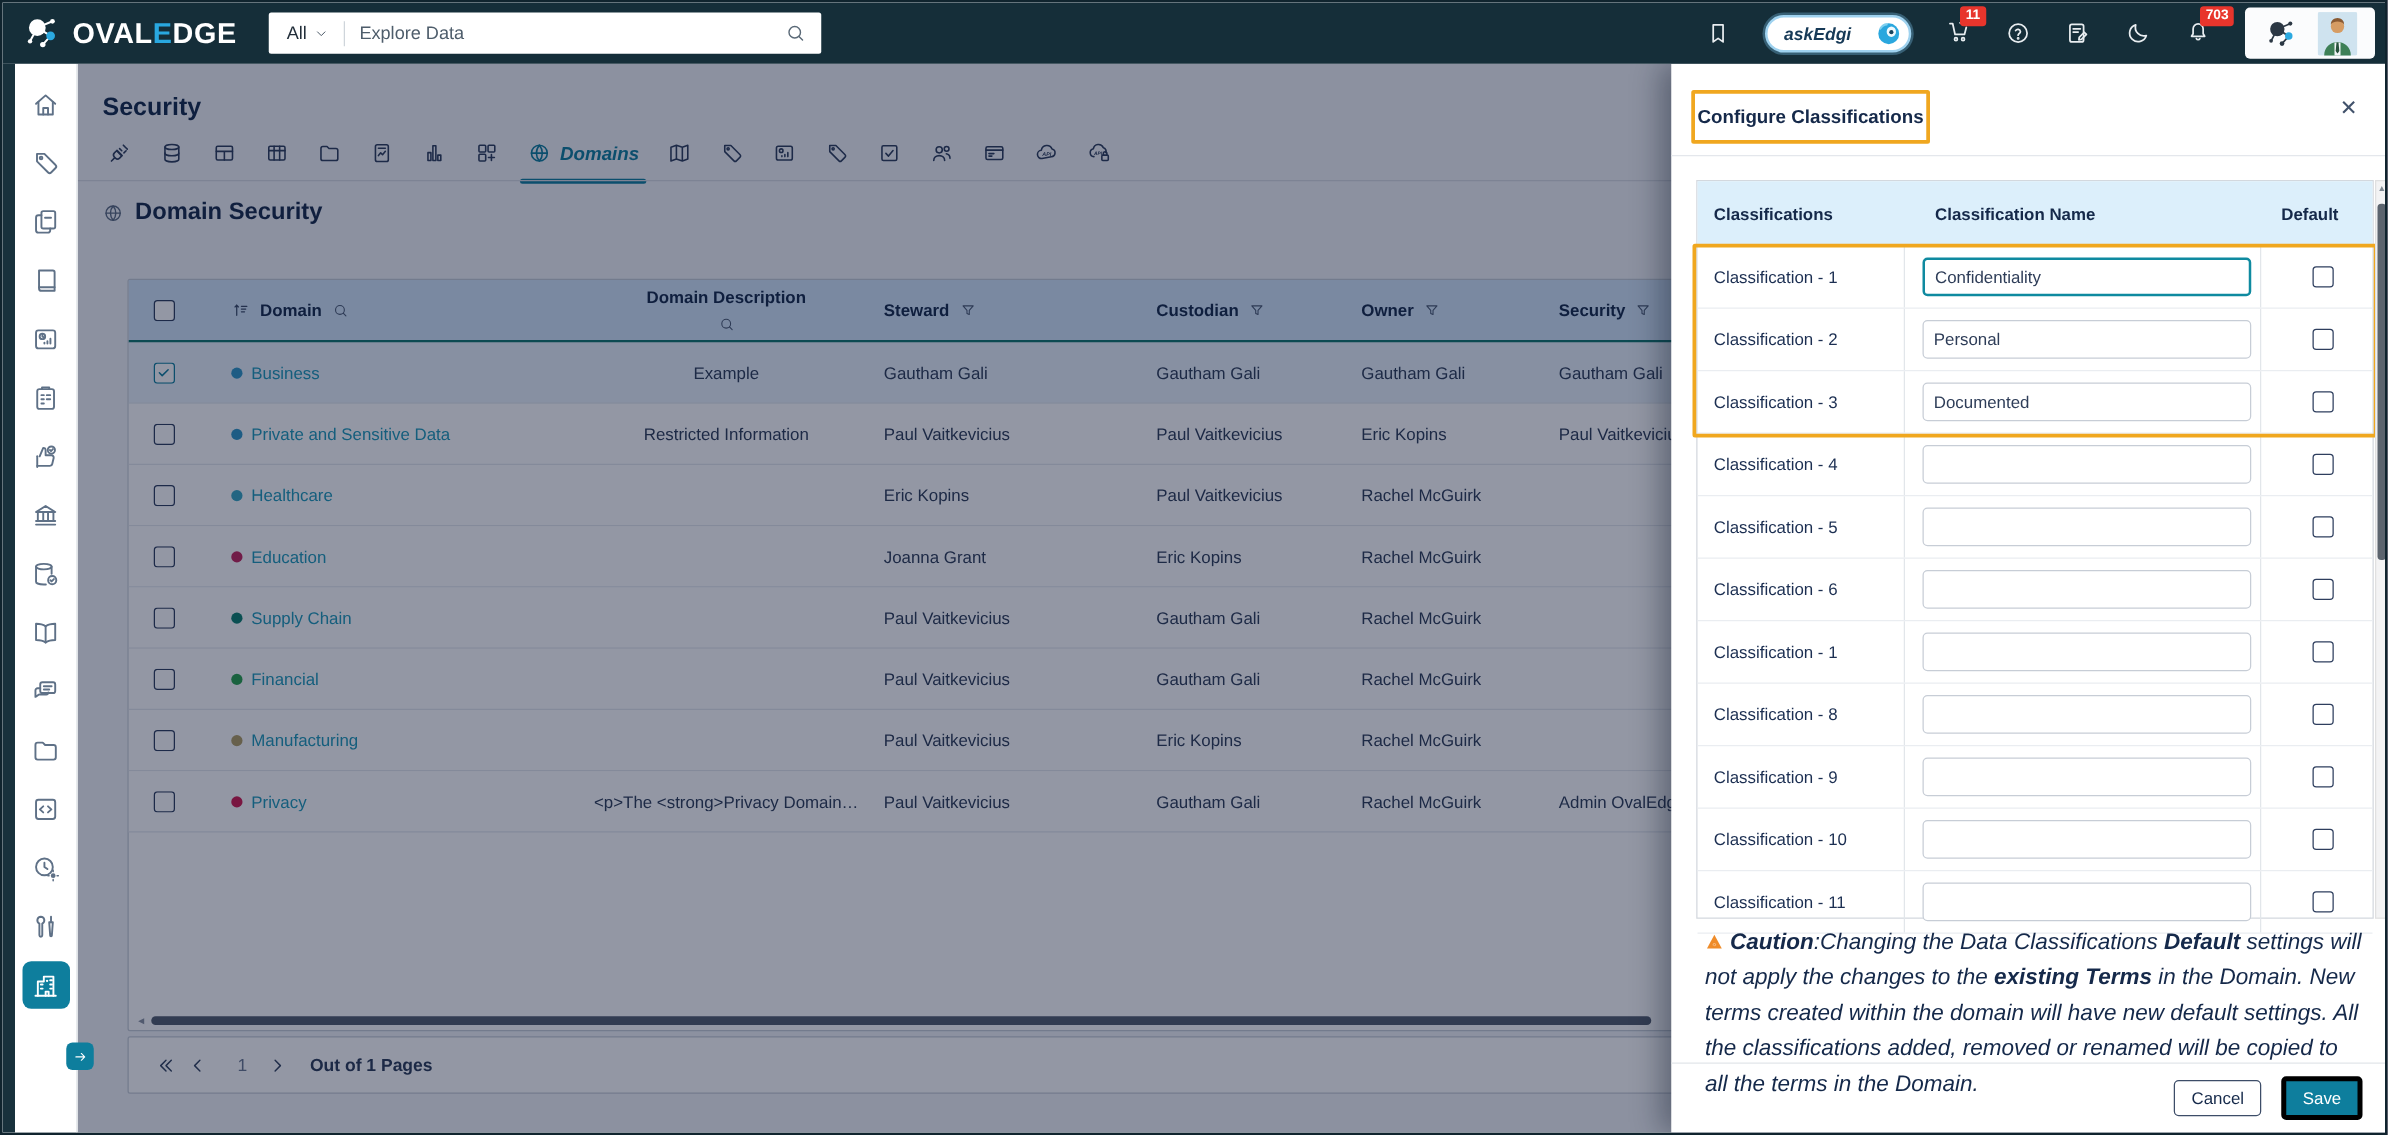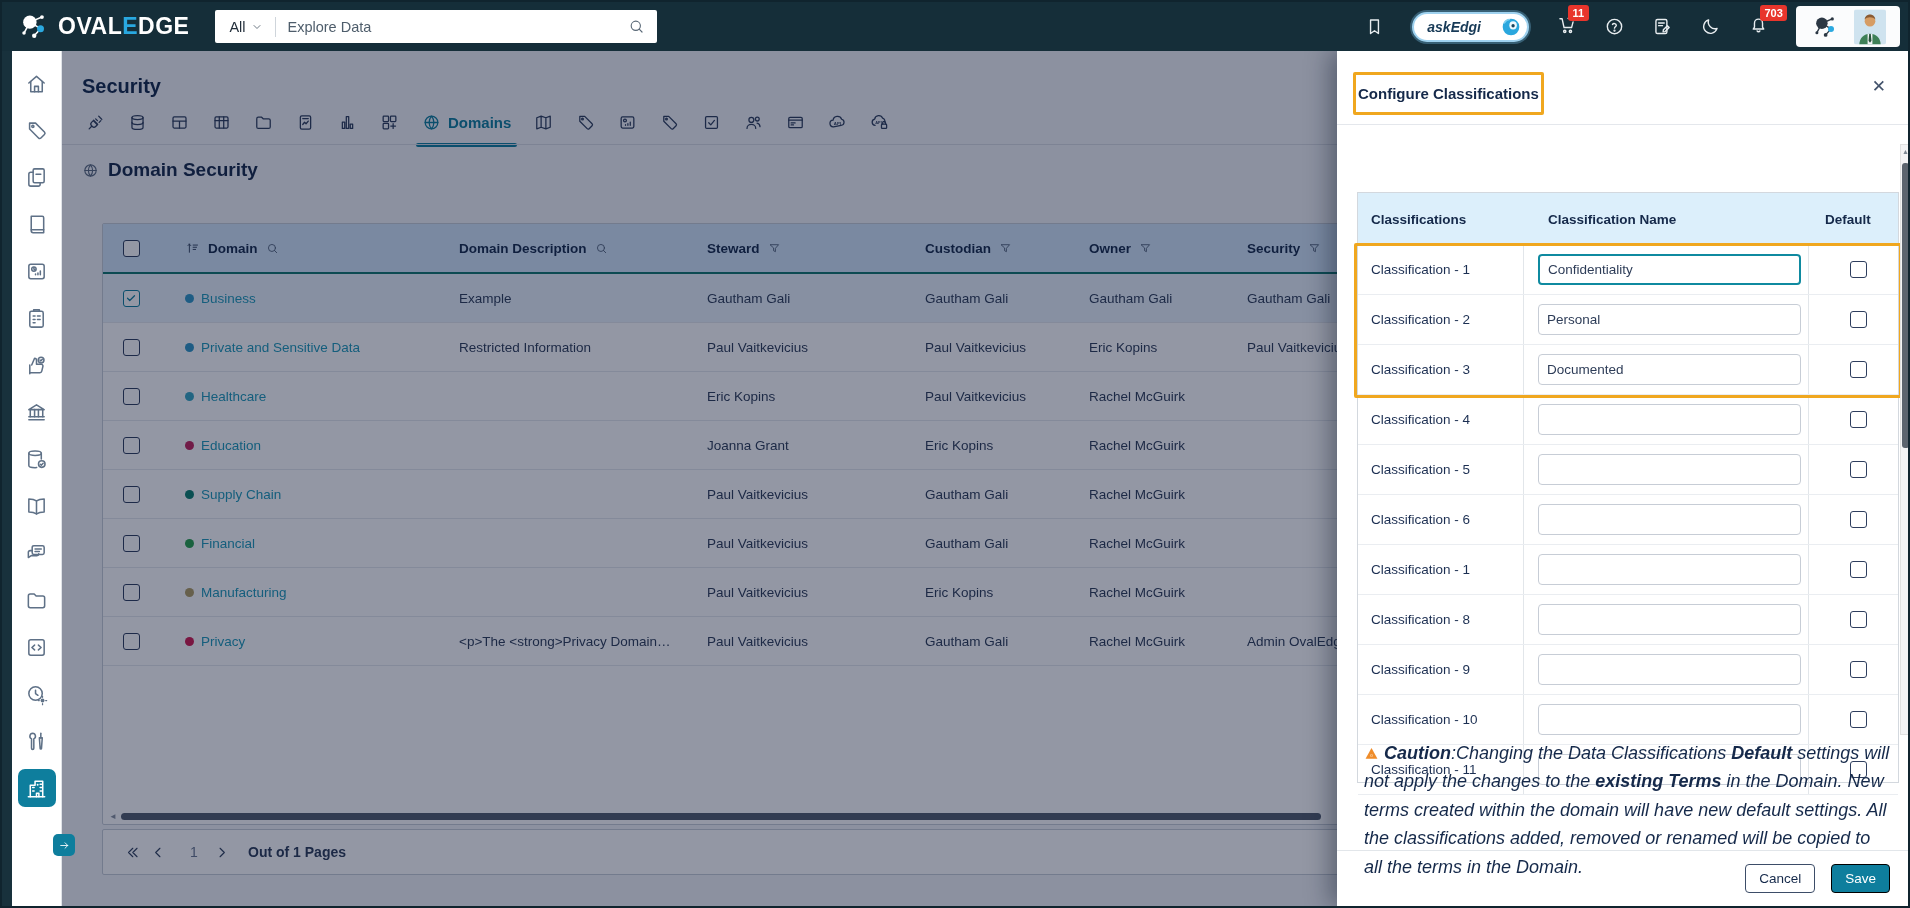--- a/index.html
+++ b/index.html
@@ -44,41 +44,41 @@
   .sb-item.active{background:#0e7e9d;color:#fff;}
   .expand-btn{position:absolute;left:51px;top:832px;width:22px;height:22px;background:#0e7e9d;border-radius:5px;
               color:#fff;z-index:36;display:flex;align-items:center;justify-content:center;cursor:pointer;}
   .expand-btn .ic{width:13px;height:13px;}
 
   
   .main{position:absolute;top:49px;left:60px;right:0;bottom:0;background:#f2f4f8;}
   .main .overlay{position:absolute;inset:0;background:rgba(8,18,48,.44);z-index:20;}
   .page-title{position:absolute;left:20px;top:24px;font-size:20px;font-weight:bold;color:#13294b;margin:0;}
   .tabs{position:absolute;left:24px;top:59px;display:flex;align-items:center;gap:23px;height:24px;}
-  .tab{position:relative;display:flex;align-items:center;gap:7px;color:#2e3e5c;cursor:pointer;}
+  .tab{position:relative;display:flex;align-items:flex-end;gap:7px;color:#2e3e5c;cursor:pointer;font-style:italic;}
   .tab .ic{width:19px;height:19px;}
   .tab.active{color:#0e7e9d;}
   .tab.active .lbl{font-size:15px;font-weight:bold;}
   .tab.active::after{content:"";position:absolute;left:-6px;right:-6px;bottom:-15px;height:4px;background:#0e7e9d;border-radius:3px;}
   .tabs-divider{position:absolute;left:0;right:0;top:93px;border:none;border-top:1px solid #d8dce2;margin:0;}
   .section-head{position:absolute;left:20px;top:108px;display:flex;align-items:center;gap:9px;color:#16294a;}
   .section-head .ic{width:17px;height:17px;color:#5b6b80;}
   .section-head .txt{font-size:19px;font-weight:bold;}
 
   
   .table-card{position:absolute;left:40px;top:172px;width:1360px;height:602px;background:#fff;
               border:1px solid #c6cdd6;border-radius:2px;box-sizing:border-box;}
   .mt-grid{display:grid;grid-template-columns:56px 265px 279px 218px 164px 158px 1fr;align-items:center;}
   .mt-head{height:48px;background:#d2e6fa;border-bottom:2px solid #0f766e;font-weight:bold;color:#15294a;font-size:13.5px;}
   .mt-row{height:48px;border-bottom:1px solid #e4e8ee;font-size:13.5px;color:#2e3d58;background:#fff;}
   .mt-row.selected{background:#e9f3fc;}
   .cell{display:flex;align-items:center;padding-left:4px;overflow:hidden;white-space:nowrap;}
   .c-cb{justify-content:center;padding-left:0;}
   .c-domain{padding-left:26px;}
-  .c-desc{padding-left:35px;}
+  .c-desc{padding-left:35px;flex-direction:column;}
   .hcell{display:flex;align-items:center;gap:8px;}
   .hcell .ic{width:15px;height:15px;color:#3a4a66;}
   .hcell .ic.small{width:13px;height:13px;color:#4a5a72;}
   .dot{width:9px;height:9px;border-radius:50%;margin-right:7px;flex:none;}
   .dlink{color:#1f9ab9;cursor:pointer;}
   .cb{width:17px;height:17px;border:1.6px solid #2e3e5e;border-radius:3px;background:#fff;box-sizing:border-box;
       display:flex;align-items:center;justify-content:center;cursor:pointer;}
   .cb svg{width:12px;height:12px;display:none;}
   .cb.checked{border-color:#0e7e9d;}
   .cb.checked svg{display:block;}
@@ -92,21 +92,21 @@
   .pg-num{width:34px;text-align:center;color:#6a7890;font-size:14px;margin:0 2px;}
   .pg-label{font-size:14px;font-weight:bold;color:#2c3c58;margin-left:10px;}
 
   
   .panel{position:absolute;top:49px;left:1335px;right:0;bottom:0;background:#fff;z-index:30;
          box-shadow:-8px 0 22px rgba(10,20,40,.38);}
   .panel-head{position:absolute;top:0;left:0;right:0;height:73px;border-bottom:1px solid #e4e7ec;}
   .hl-box{position:absolute;left:16px;top:21px;border:3px solid #f0a71f;border-radius:2px;padding:10px 2px;
           font-size:15px;font-weight:bold;color:#15294a;background:#fff;}
   .panel-close{position:absolute;right:22px;top:27px;font-size:17px;color:#42526b;cursor:pointer;line-height:1;}
-  .cls-table{position:absolute;left:20px;top:93px;width:542px;height:591px;border:1px solid #d3d8de;box-sizing:border-box;margin-top:48px;}
+  .cls-table{position:absolute;left:20px;top:93px;width:542px;height:591px;border:1px solid #d3d8de;box-sizing:border-box;}
   .cls-grid{display:grid;grid-template-columns:165px 285px 1fr;align-items:center;}
   .cls-head{height:52px;background:#dceffb;font-weight:bold;font-size:13.5px;color:#15294a;}
   .cls-head span{padding-left:13px;}
   .cls-head span:nth-child(2){padding-left:25px;}
   .cls-head span:nth-child(3){padding-left:17px;}
   .cls-row{height:49px;border-bottom:1px solid #eaedf1;}
   .cls-row>*{height:100%;display:flex;align-items:center;box-sizing:border-box;}
   .cls-row .c2,.cls-row .c3{border-left:1px solid #e2e6ea;}
   .cls-label{padding-left:13px;font-size:13.5px;color:#1c2f52;}
   .cls-input{width:263px;height:31px;margin-left:14px;border:1px solid #c7cdd6;border-radius:4px;font-size:13.5px;
@@ -117,21 +117,21 @@
               border-radius:2px;pointer-events:none;}
   .vscroll{position:absolute;left:563px;top:93px;width:11px;height:591px;background:#f3f3f4;border:1px solid #e0e0e0;box-sizing:border-box;}
   .vscroll .up{position:absolute;top:3px;left:0;right:0;text-align:center;font-size:7px;color:#7e8892;}
   .vscroll .vthumb{position:absolute;left:1px;width:7px;top:18px;height:285px;background:#5c646e;border-radius:3px;}
   .caution{position:absolute;left:27px;right:16px;top:688px;font-size:18px;line-height:1.58;color:#15294a;font-style:italic;}
   .caution .ic{width:15px;height:15px;vertical-align:-2px;margin-right:5px;}
   .panel-footer{position:absolute;left:0;right:0;bottom:0;height:56px;border-top:1px solid #e2e6ea;
                 display:flex;align-items:center;justify-content:flex-end;gap:16px;padding-right:18px;box-sizing:border-box;}
   .btn{font-family:inherit;font-size:13.5px;border-radius:4px;cursor:pointer;padding:6px 13px;}
   .btn-cancel{background:#fff;border:1.5px solid #3d4d68;color:#15294a;}
-  .btn-save{background:#0e7e9d;border:1px solid #000000;color:#fff;}
+  .btn-save{background:#0e7e9d;border:4px solid #000000;color:#fff;}
 </style>
 </head>
 <body>
 
 <div class="page">
 
   <header class="navbar">
     <div class="brand">
       <span class="ic logo">
           <svg viewBox="0 0 24 24">

